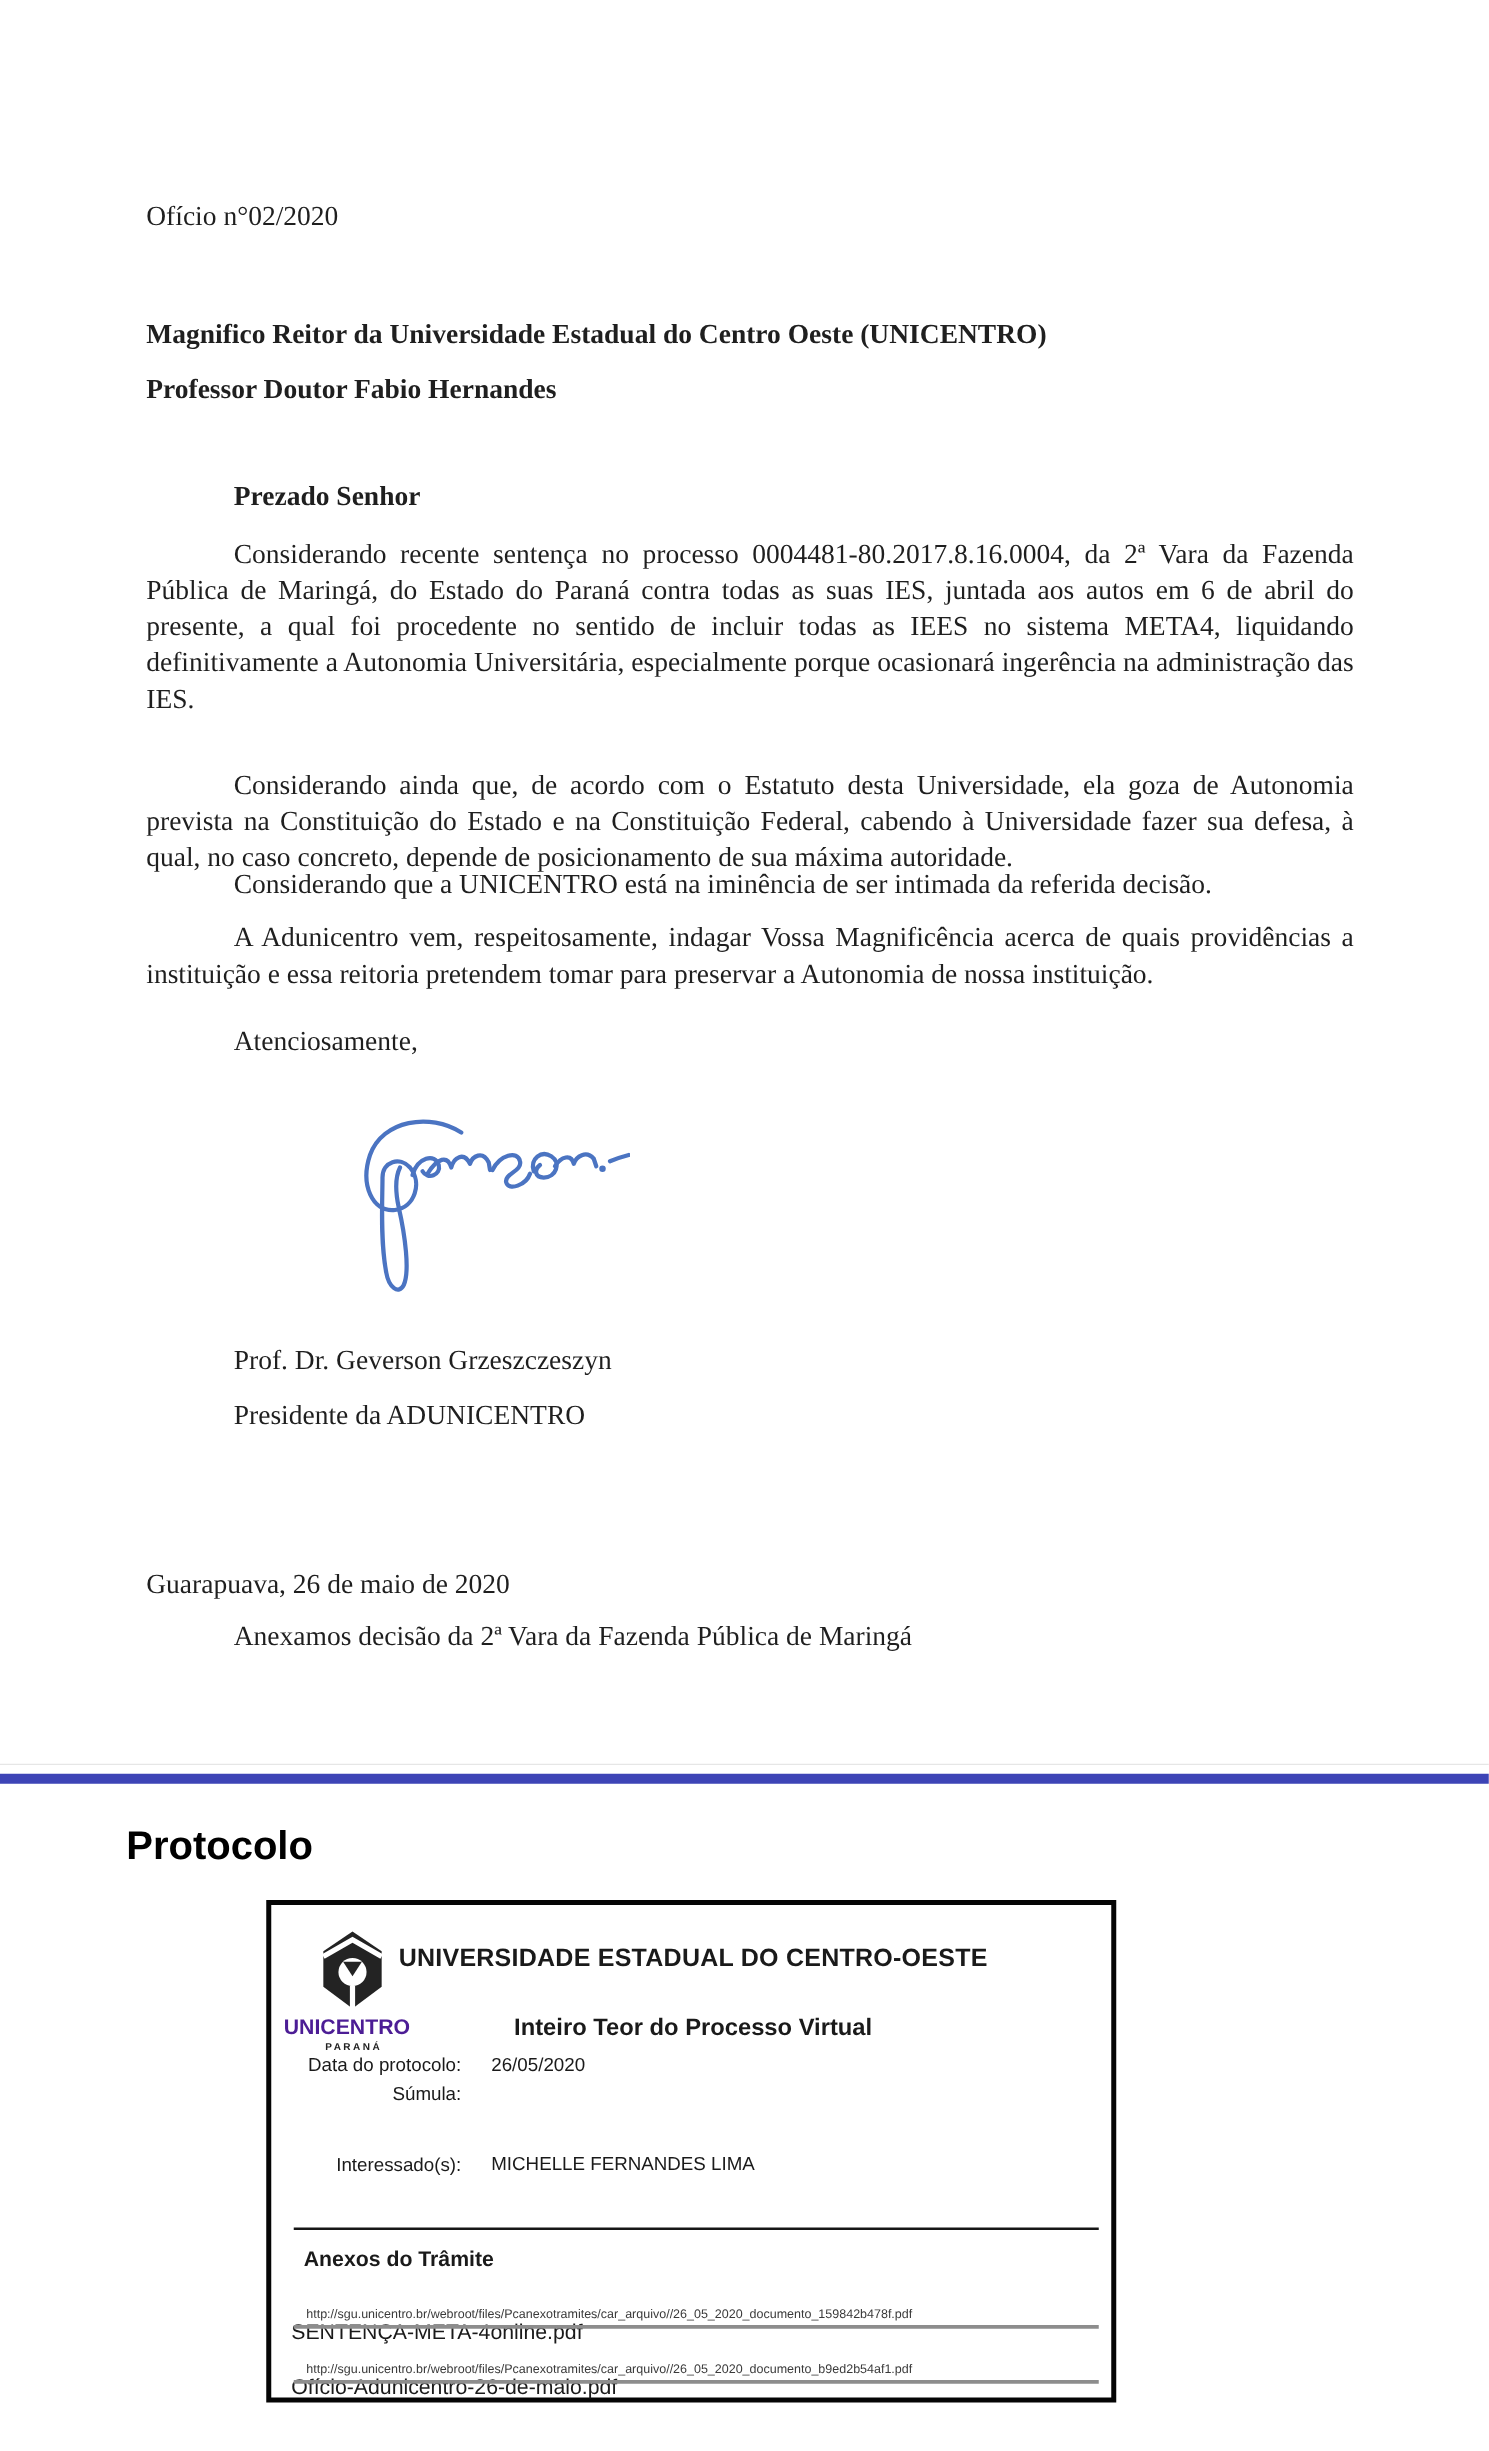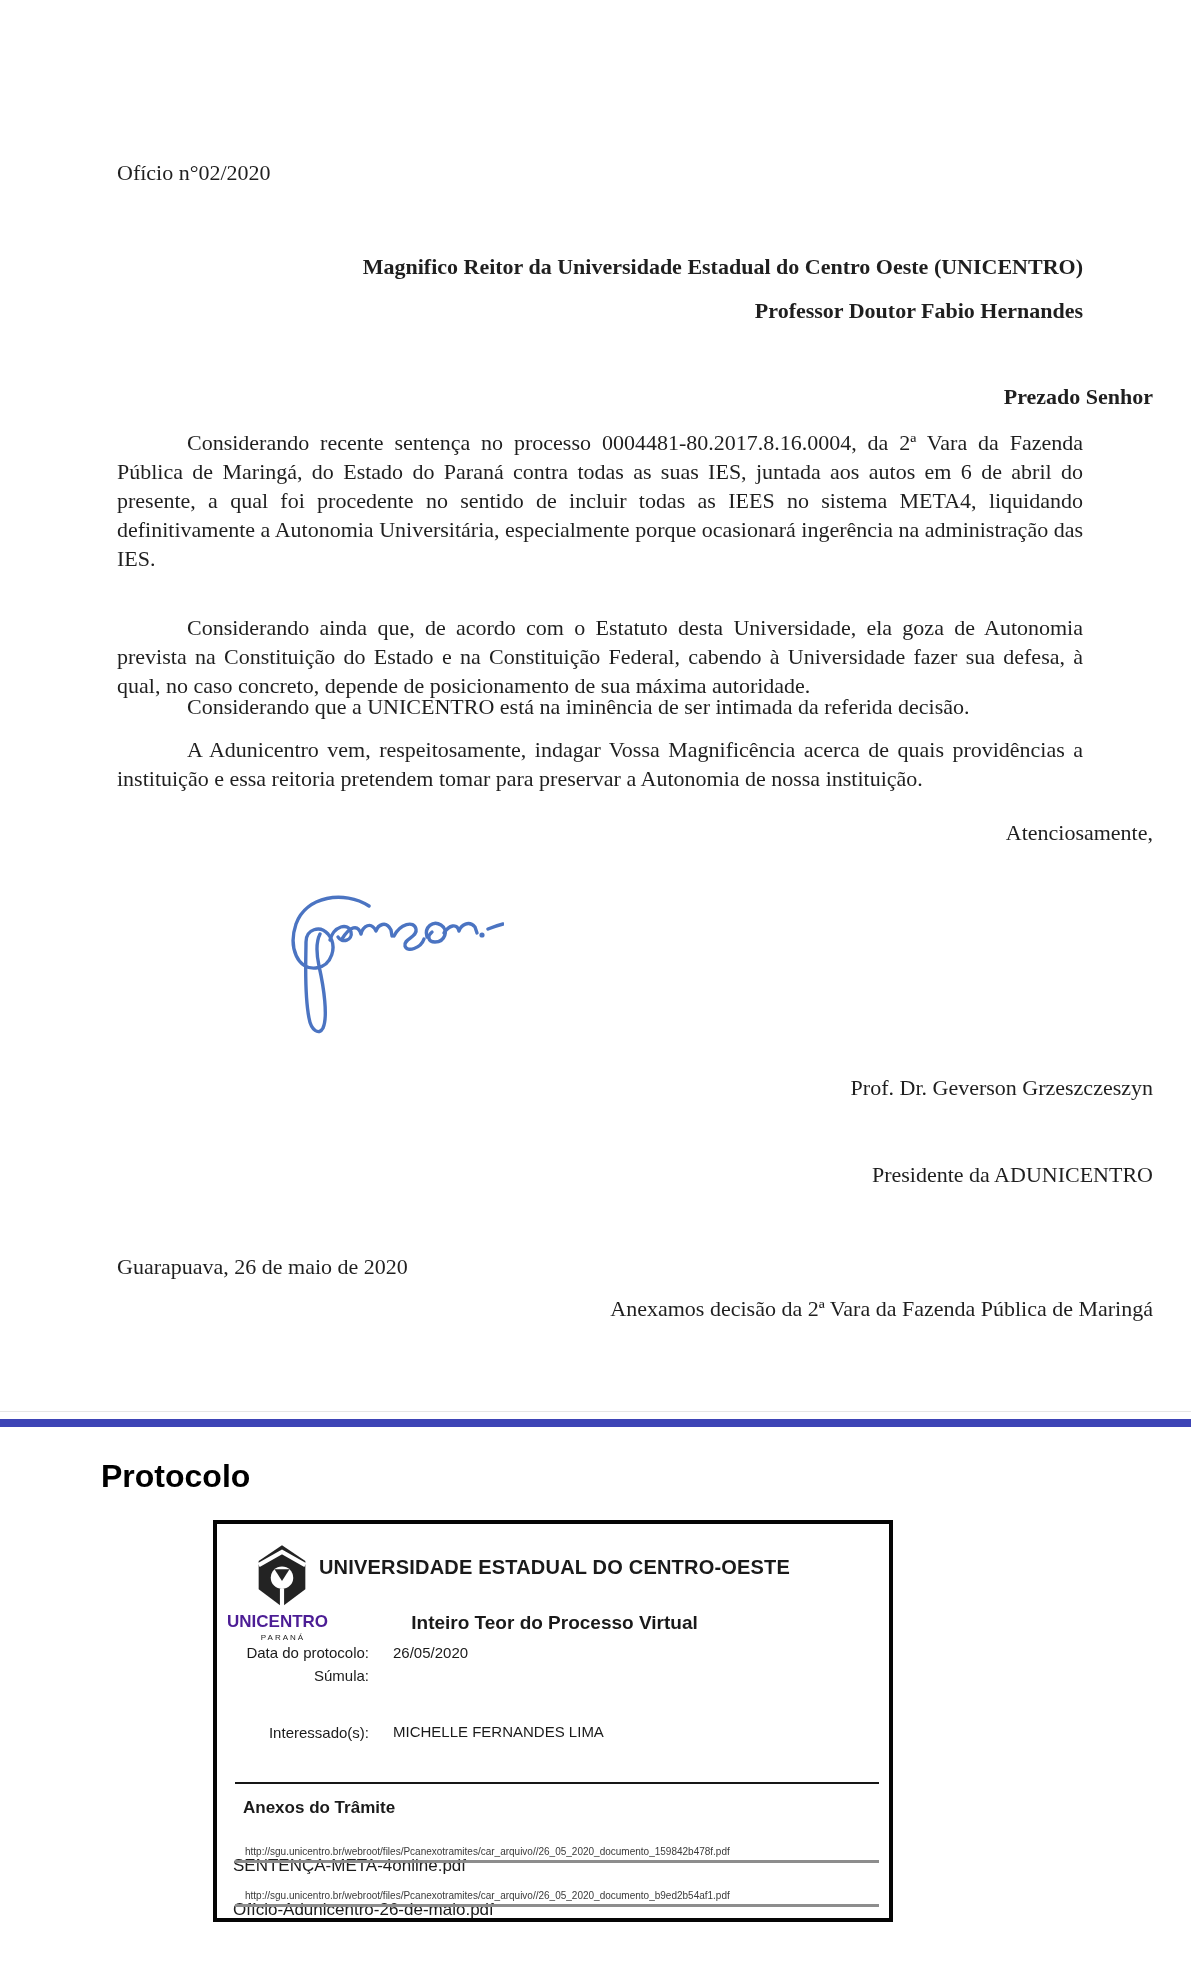--- a/index.html
+++ b/index.html
@@ -1,38 +1,38 @@
 <!DOCTYPE html>
 <html><head>
 <meta charset="utf-8">
 <style>
   html,body{margin:0;padding:0;}
   body{width:1191px;height:1961px;background:#ffffff;position:relative;overflow:hidden;
        font-family:"Liberation Serif", serif;color:#1f1f1f;}
   .abs{position:absolute;}
   
-  .letter-block{position:absolute;left:117px;width:966px;font-size:22px;line-height:29px;text-align:right;}
+  .letter-block{position:absolute;left:117px;width:966px;font-size:22px;line-height:29px;}
   .right{text-align:left;}
   .bold{font-weight:bold;}
   .just{text-align:justify;text-indent:70px;}
   .ind{padding-left:70px;}
   
   .faint-rule{position:absolute;left:0;top:1411px;width:1191px;height:1px;background:#e6e6e6;}
   .blue-rule{position:absolute;left:0;top:1419px;width:1191px;height:8px;}
   
   .proto-heading{position:absolute;left:101px;top:1458px;font-family:"Liberation Sans",sans-serif;
                  font-weight:bold;font-size:32px;color:#000;}
   .card{position:absolute;left:213px;top:1520px;width:680px;height:402px;background:#fff;
         border:4px solid #050505;box-sizing:border-box;font-family:"Liberation Sans",sans-serif;color:#1a1a1a;}
   .card .abs{position:absolute;}
   .univ-title{left:90px;top:32px;width:495px;text-align:center;font-weight:bold;font-size:20px;letter-spacing:0.2px;}
   .doc-title{left:90px;top:88px;width:495px;text-align:center;font-weight:bold;font-size:19px;}
   .logo-mark{left:40px;top:20px;width:50px;height:64px;}
   .logo-text{left:10px;top:88px;width:112px;text-align:left;font-weight:bold;font-size:17px;letter-spacing:0px;color:#4c1d95;}
-  .logo-region{left:10px;top:109px;width:112px;text-align:center;font-weight:normal;font-size:8px;letter-spacing:2px;color:#222;}
+  .logo-region{left:10px;top:109px;width:112px;text-align:center;font-weight:bold;font-size:8px;letter-spacing:2px;color:#222;}
   .f-label{left:0;width:152px;text-align:right;font-size:15px;line-height:19px;}
   .f-value{left:176px;width:480px;font-size:15px;line-height:19px;white-space:pre-wrap;}
   .sep-black{left:18px;width:644px;height:2px;background:#161616;}
   .sep-gray{left:18px;width:644px;height:3px;background:#8d8d8d;}
   .anexos-title{left:26px;top:274px;font-weight:bold;font-size:17px;}
   .file-name{left:16px;font-size:17px;color:#1a1a1a;margin-top:32px;}
   .file-url{left:28px;font-size:10px;color:#3a3a3a;text-align:center;}
   .sig{position:absolute;left:272px;top:884px;width:232px;height:158px;}
 </style>
 </head>
@@ -62,21 +62,21 @@
     <path d="M122 52 C 128 40, 142 36, 144 45 C 146 53, 131 55, 133 62 C 135 69, 149 64, 152 55"></path>
     <path d="M155 53 C 152 43, 161 36, 169 41 C 177 46, 173 58, 163 58 C 156 58, 155 52, 160 48"></path>
     <path d="M172 49 C 177 41, 185 39, 187 47 C 189 41, 197 36, 203 43 L 205 49"></path>
 
     <path d="M216 45 C 221 43, 227 41, 231 40"></path>
   </g>
   <circle cx="210" cy="51" r="2.6" fill="#4b74c2"></circle>
 </svg>
 
 <div class="letter-block ind" style="top:1073px">Prof. Dr. Geverson Grzeszczeszyn</div>
-<div class="letter-block ind" style="top:1160px">Presidente da ADUNICENTRO</div>
+<div class="letter-block ind" style="top:1117px">Presidente da ADUNICENTRO</div>
 
 <div class="letter-block right" style="top:1252px">Guarapuava, 26 de maio de 2020</div>
 <div class="letter-block ind" style="top:1294px">Anexamos decisão da 2ª Vara da Fazenda Pública de Maringá</div>
 
 <div class="faint-rule"></div>
 <div class="blue-rule" style="background:#3d44b6"></div>
 
 <div class="proto-heading">Protocolo</div>
 
 <div class="card">

